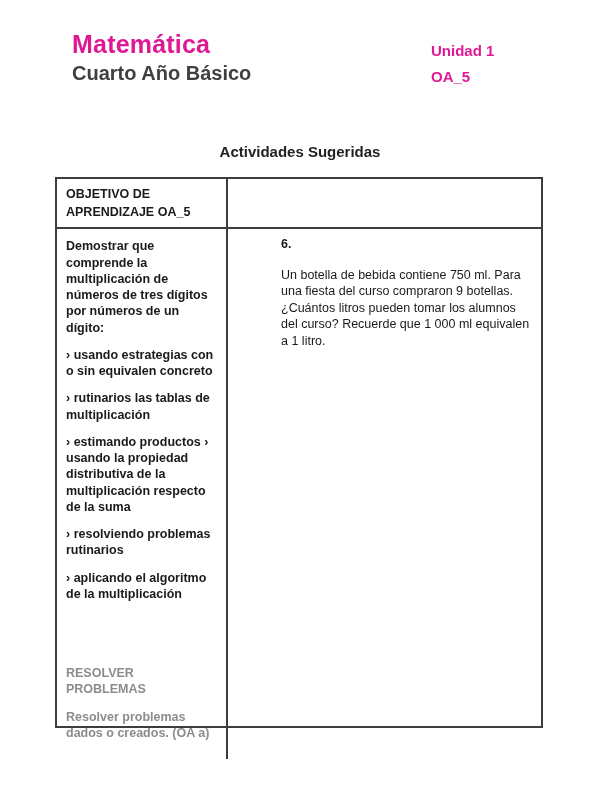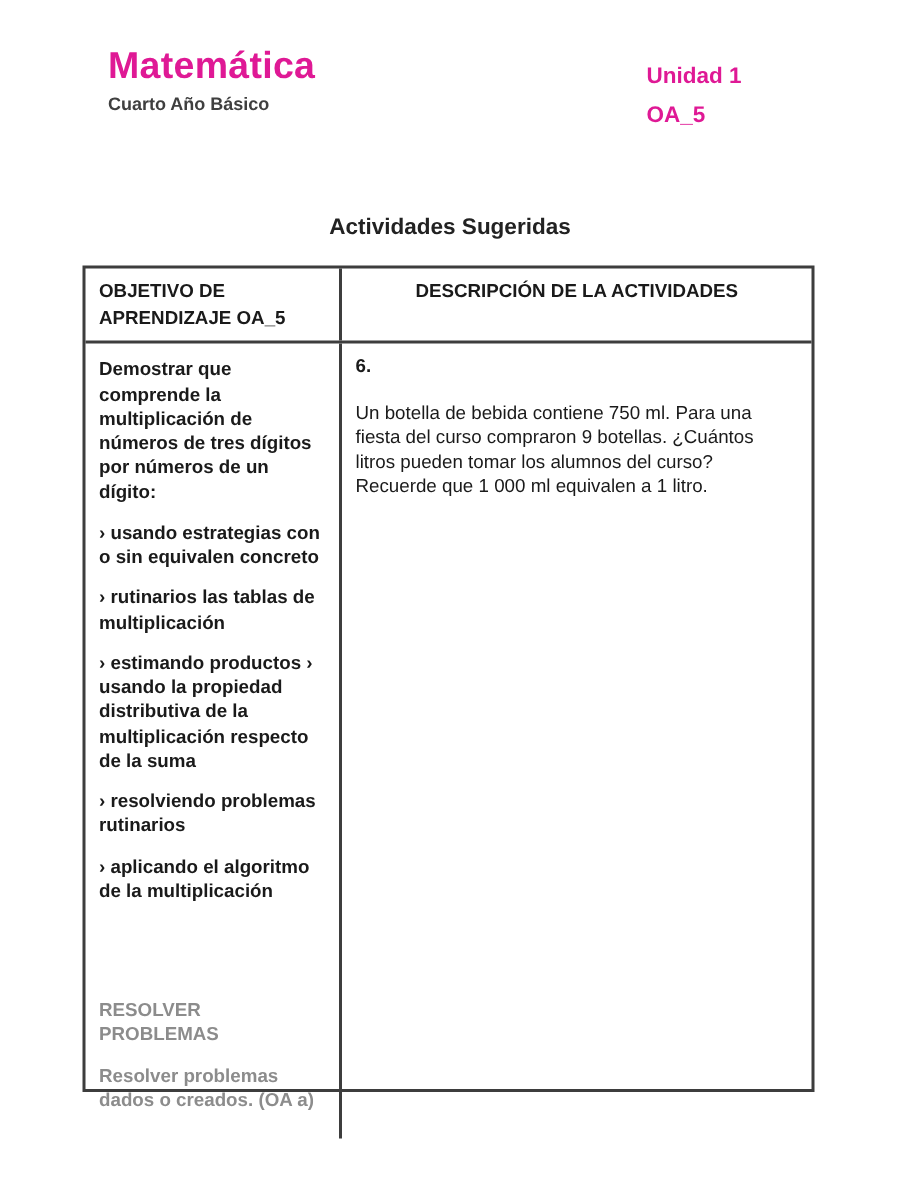--- a/index.html
+++ b/index.html
@@ -7,36 +7,36 @@
     position:relative;
     width:600px; height:800px;
     background:#ffffff;
     font-family:"Liberation Sans", sans-serif;
     color:#1a1a1a;
     overflow:hidden;
   }
 
   
   .subject   { position:absolute; left:72px;  top:30px; font-size:25px; font-weight:bold; color:#DF1995; letter-spacing:0.2px; }
-  .grade     { position:absolute; left:72px;  top:62px; font-size:12px; font-weight:bold; color:#3F3F3F; }
+  .grade     { position:absolute; left:72px;  top:62px; font-size:20px; font-weight:bold; color:#3F3F3F; }
   .unit      { position:absolute; left:431px; top:42px; font-size:15px; font-weight:bold; color:#DF1995; }
   .oa        { position:absolute; left:431px; top:68px; font-size:15px; font-weight:bold; color:#DF1995; }
 
   
   .doc-title {
     position:absolute; top:143px; left:0; width:600px;
     text-align:center; font-size:15px; font-weight:bold; color:#222;
   }
 
   
   .acts-table {
     position:absolute; left:55px; top:177px; width:484px;
     border:2px solid #3d3d3d;
   }
-  .t-row { display:grid; grid-template-columns:171px 1fr; }
+  .t-row { display:grid; grid-template-columns:171px 1fr;gap:44px; }
   .t-row.header { border-bottom:2px solid #3d3d3d; }
   .cell { padding:6px 9px; }
   .cell.left { border-right:2px solid #3d3d3d; }
   .hdr-cell { font-size:12.5px; font-weight:bold; color:#1a1a1a; line-height:1.45; min-height:28px; }
   .hdr-cell.right { text-align:center; }
   .t-row.body { height:497px; }
 
   
   .obj-cell { font-size:12.5px; font-weight:bold; line-height:1.3; color:#1a1a1a; }
   .obj-cell p { margin:0 0 11px 0; }
@@ -58,21 +58,20 @@
   <div class="subject">Matemática</div>
   <div class="grade">Cuarto Año Básico</div>
   <div class="unit">Unidad 1</div>
   <div class="oa">OA_5</div>
 
   <div class="doc-title">Actividades Sugeridas</div>
 
   <div class="acts-table">
     <div class="t-row header">
       <div class="cell left hdr-cell">OBJETIVO DE APRENDIZAJE OA_5</div>
-      <div class="cell hdr-cell right">DESCRIPCIÓN DE LA ACTIVIDADES</div>
     </div>
     <div class="t-row body">
       <div class="cell left obj-cell">
         <p class="intro">Demostrar que comprende la multiplicación de números de tres dígitos por números de un dígito:</p>
         <p>› usando estrategias con o sin equivalen concreto</p>
         <p>› rutinarios las tablas de multiplicación</p>
         <p>› estimando productos › usando la propiedad distributiva de la multiplicación respecto de la suma</p>
         <p>› resolviendo problemas rutinarios</p>
         <p>› aplicando el algoritmo de la multiplicación</p>
         <div class="skill-block">

